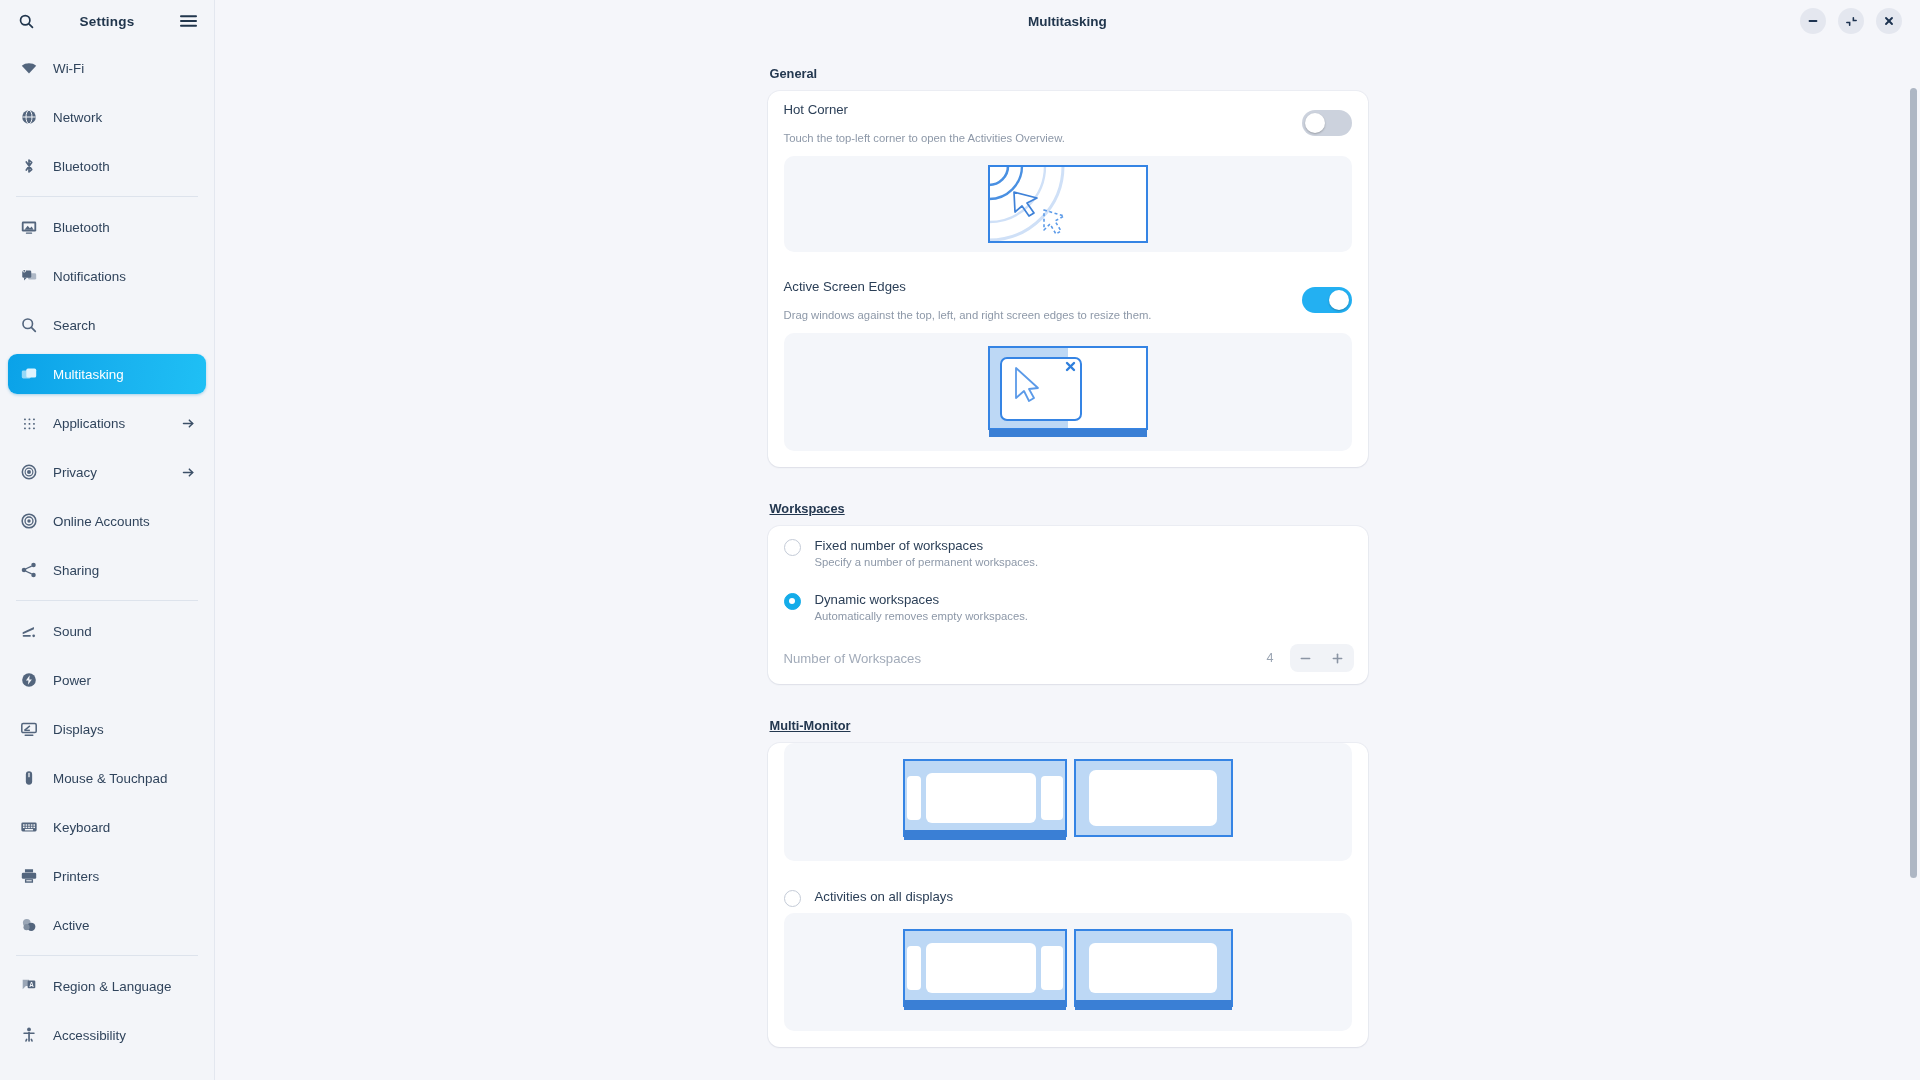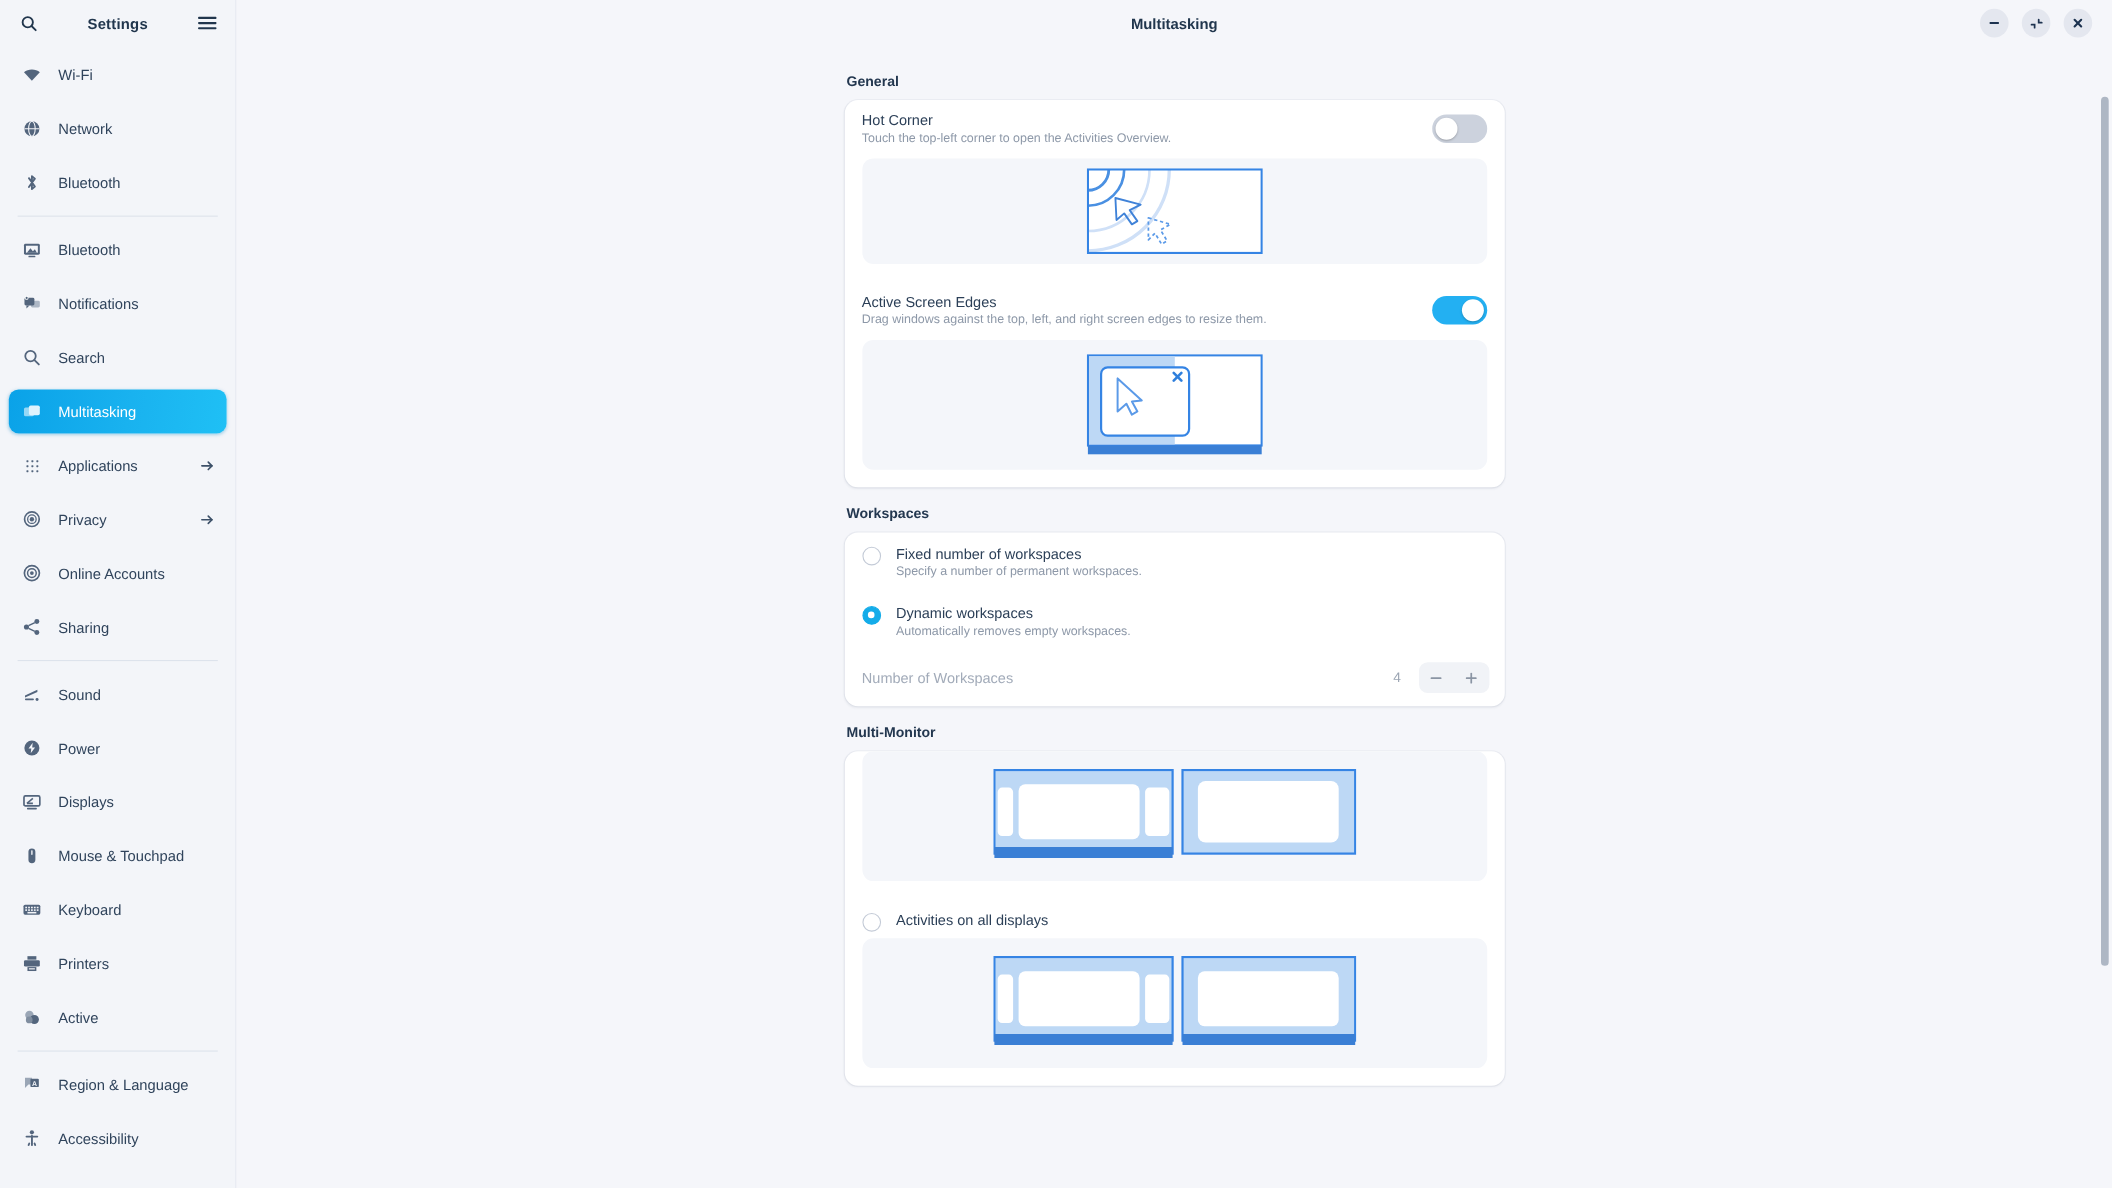--- a/index.html
+++ b/index.html
@@ -113,33 +113,33 @@
   .content-inner {
     width: 100%; padding-top: 24px; padding-bottom: 40px;
   }
   .col {
     width: 600px; margin: 0 auto;
   }
   .group-title {
     font-size: 12.8px; font-weight: bold; color: #23374f;
     margin: 0 0 10px 2px;
   }
-  .group-title.second { margin-top: 16px; }
+  .group-title.second { margin-top: 34px; text-decoration: underline; }
 
   .card {
     background: #ffffff;
     border-radius: 12px;
     box-shadow: 0 1px 2px rgba(40,60,90,.07), 0 0 0 1px rgba(60,80,110,.05);
     overflow: hidden;
   }
   .row {
     display: flex; align-items: center;
     padding: 11px 16px 12px 16px;
   }
-  .row-texts { display: flex; flex-direction: column; gap: 3px; }
+  .row-texts { display: flex; flex-direction: column; gap: 15px; }
   .row-title { font-size: 13.2px; color: #2b3f57; }
   .row-sub { font-size: 11.3px; color: #8d98a8; }
   .row .trail { margin-left: auto; display: flex; align-items: center; }
 
   
   .toggle {
     width: 50px; height: 26px; border-radius: 14px;
     background: #ccd2dd; position: relative; cursor: pointer;
     transition: background .15s;
   }

